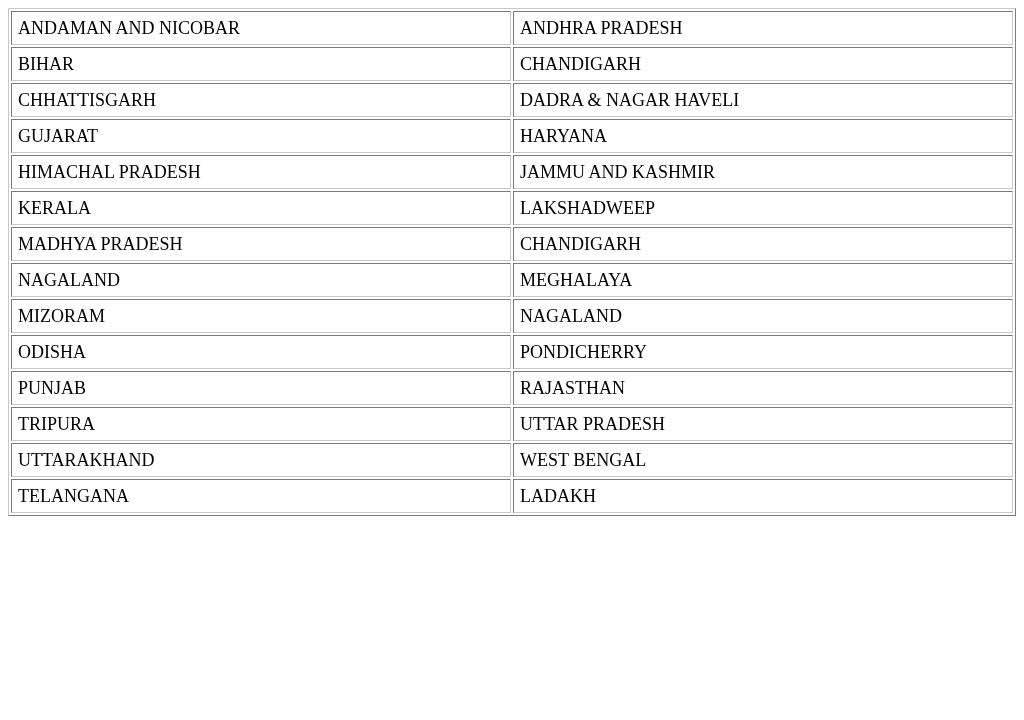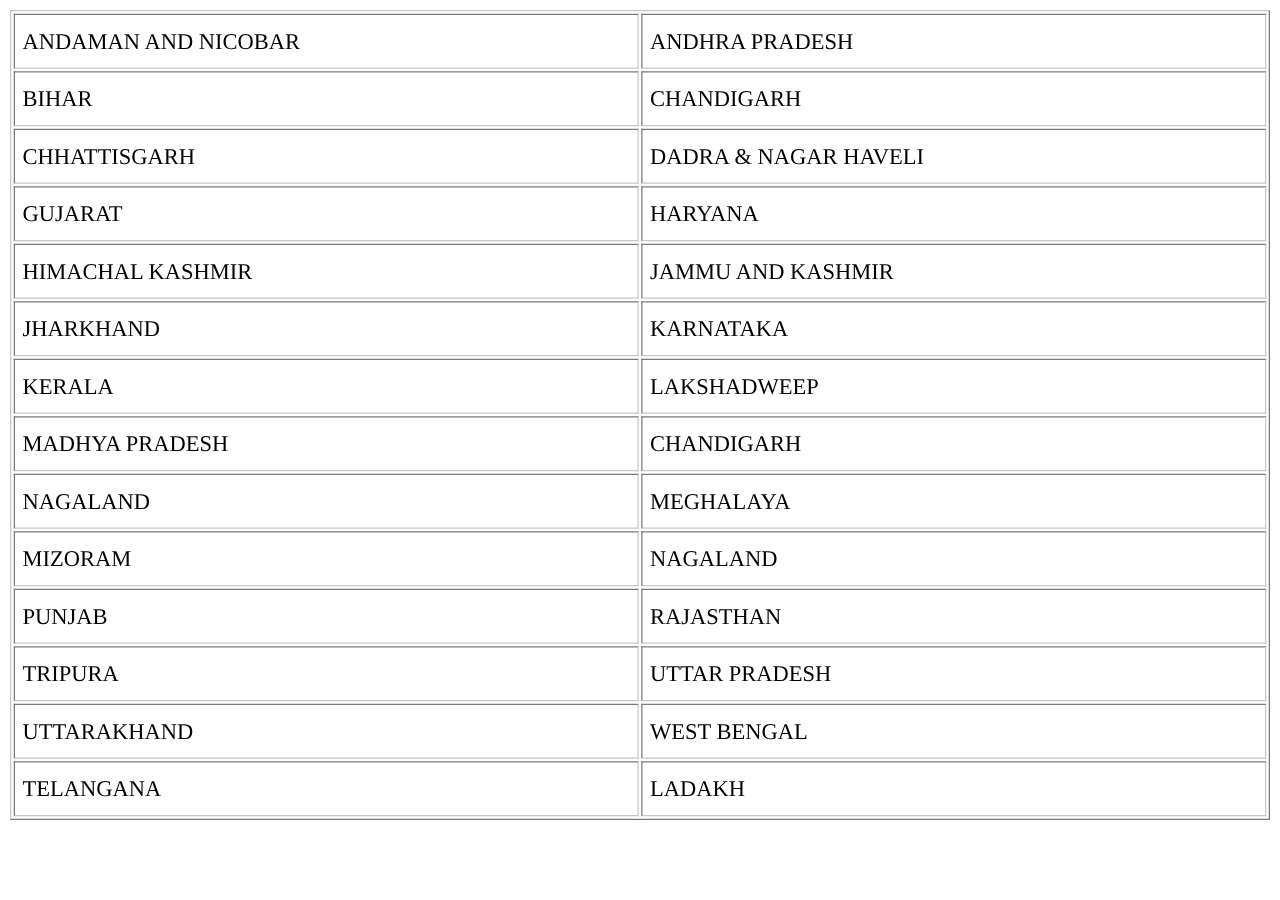--- a/index.html
+++ b/index.html
@@ -22,21 +22,21 @@
       border-color: #c8c8c8 #7a7a7a #7a7a7a #c8c8c8;
       font-family: "Liberation Serif", "DejaVu Serif", serif;
       font-size: 18px;
       color: #000;
       table-layout: fixed;
     }
     table.states td {
       border: 1px solid;
       border-color: #7a7a7a #c8c8c8 #c8c8c8 #7a7a7a;
       padding: 0 6px;
-      height: 44px;
+      height: 34px;
       vertical-align: middle;
       white-space: nowrap;
       box-sizing: border-box;
     }
   </style>
 </head>
 <body>
 
 <table class="states">
   <tbody>
@@ -50,42 +50,42 @@
     </tr>
     <tr>
       <td>CHHATTISGARH</td>
       <td>DADRA &amp; NAGAR HAVELI</td>
     </tr>
     <tr>
       <td>GUJARAT</td>
       <td>HARYANA</td>
     </tr>
     <tr>
-      <td>HIMACHAL KASHMIR</td>
+      <td>HIMACHAL PRADESH</td>
       <td>JAMMU AND KASHMIR</td>
-    </tr>
-    <tr>
-      <td>JHARKHAND</td>
-      <td>KARNATAKA</td>
     </tr>
     <tr>
       <td>KERALA</td>
       <td>LAKSHADWEEP</td>
     </tr>
     <tr>
       <td>MADHYA PRADESH</td>
       <td>CHANDIGARH</td>
     </tr>
     <tr>
       <td>NAGALAND</td>
       <td>MEGHALAYA</td>
     </tr>
     <tr>
       <td>MIZORAM</td>
       <td>NAGALAND</td>
+    </tr>
+    <tr>
+      <td>ODISHA</td>
+      <td>PONDICHERRY</td>
     </tr>
     <tr>
       <td>PUNJAB</td>
       <td>RAJASTHAN</td>
     </tr>
     <tr>
       <td>TRIPURA</td>
       <td>UTTAR PRADESH</td>
     </tr>
     <tr>

